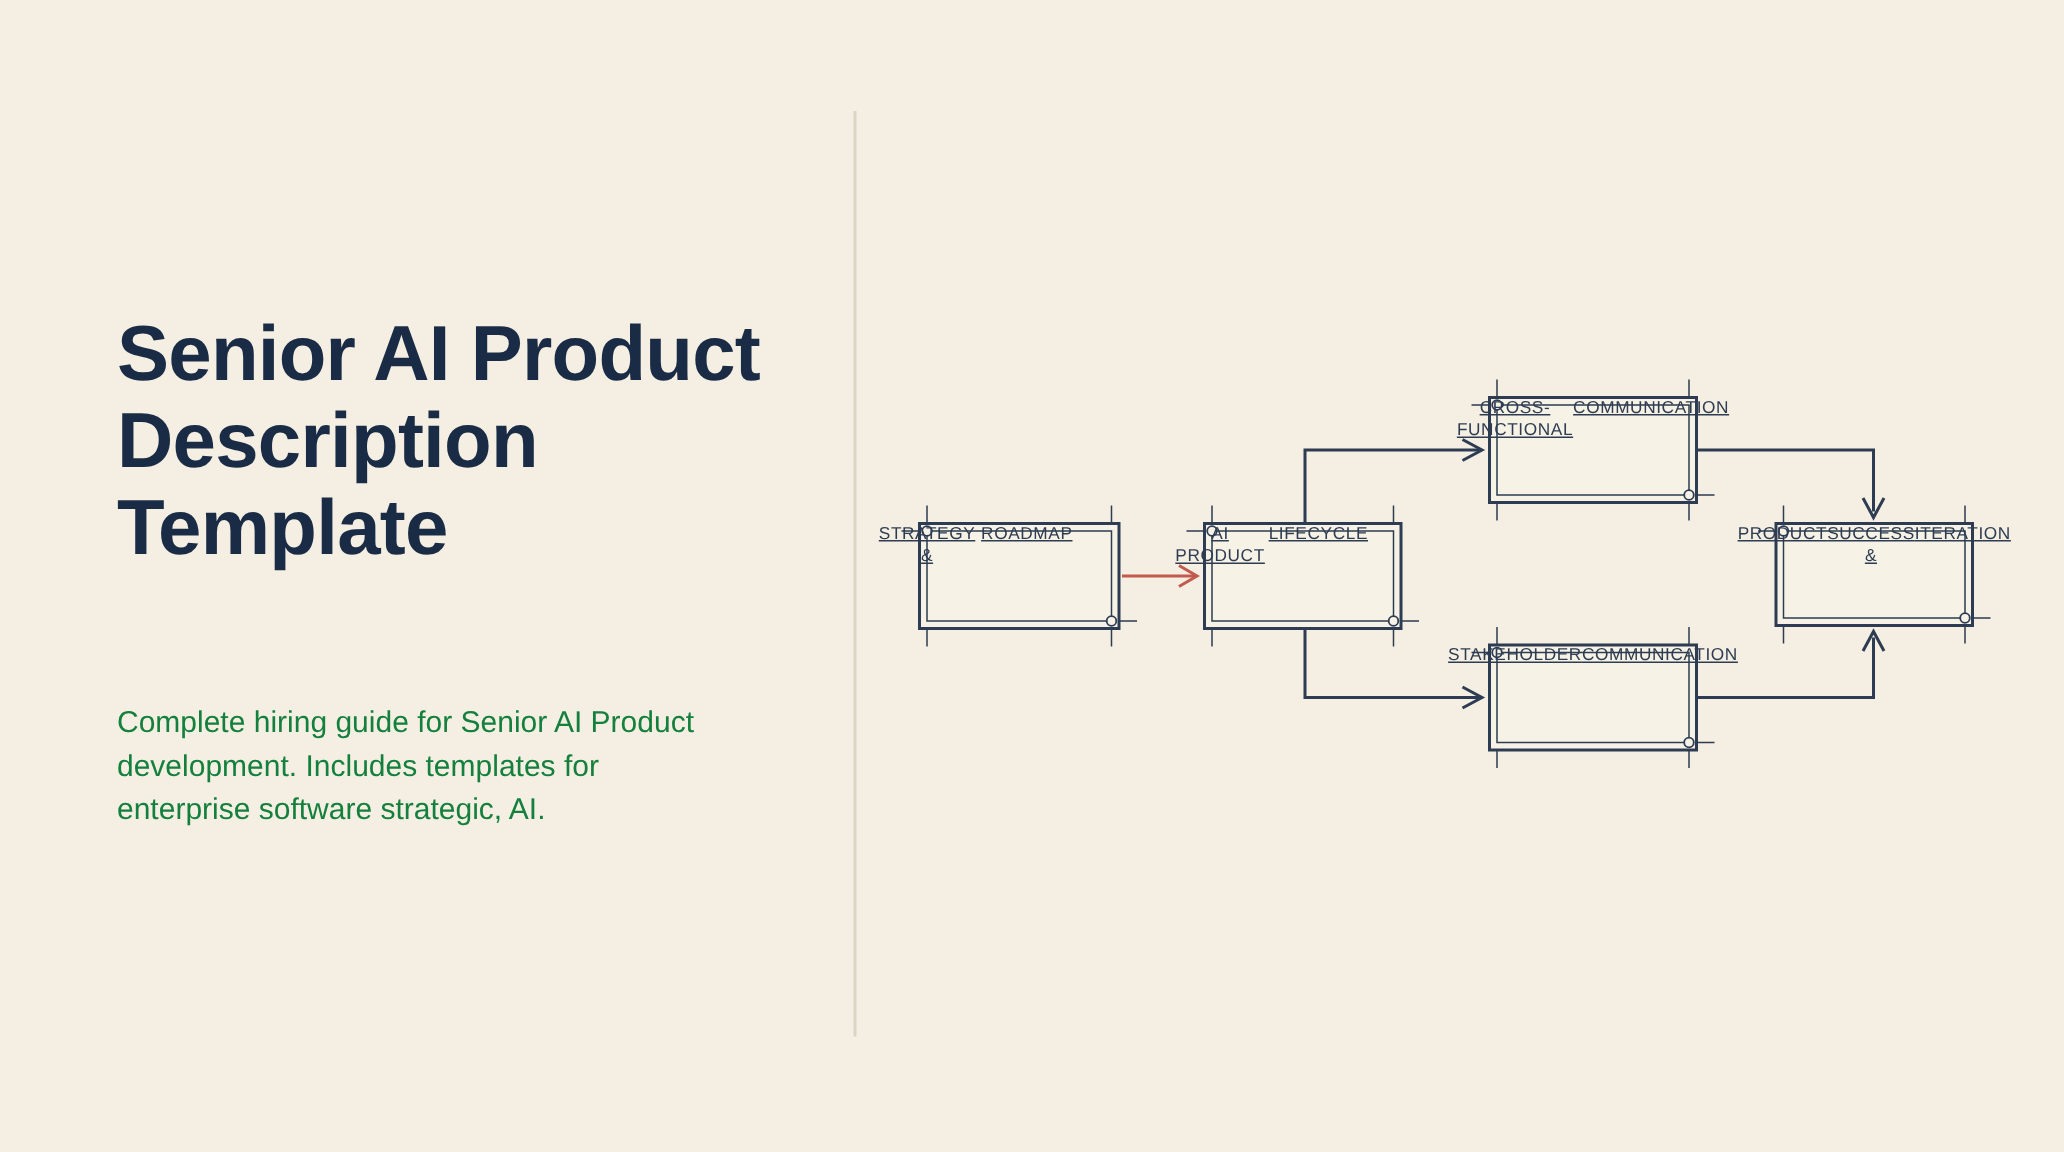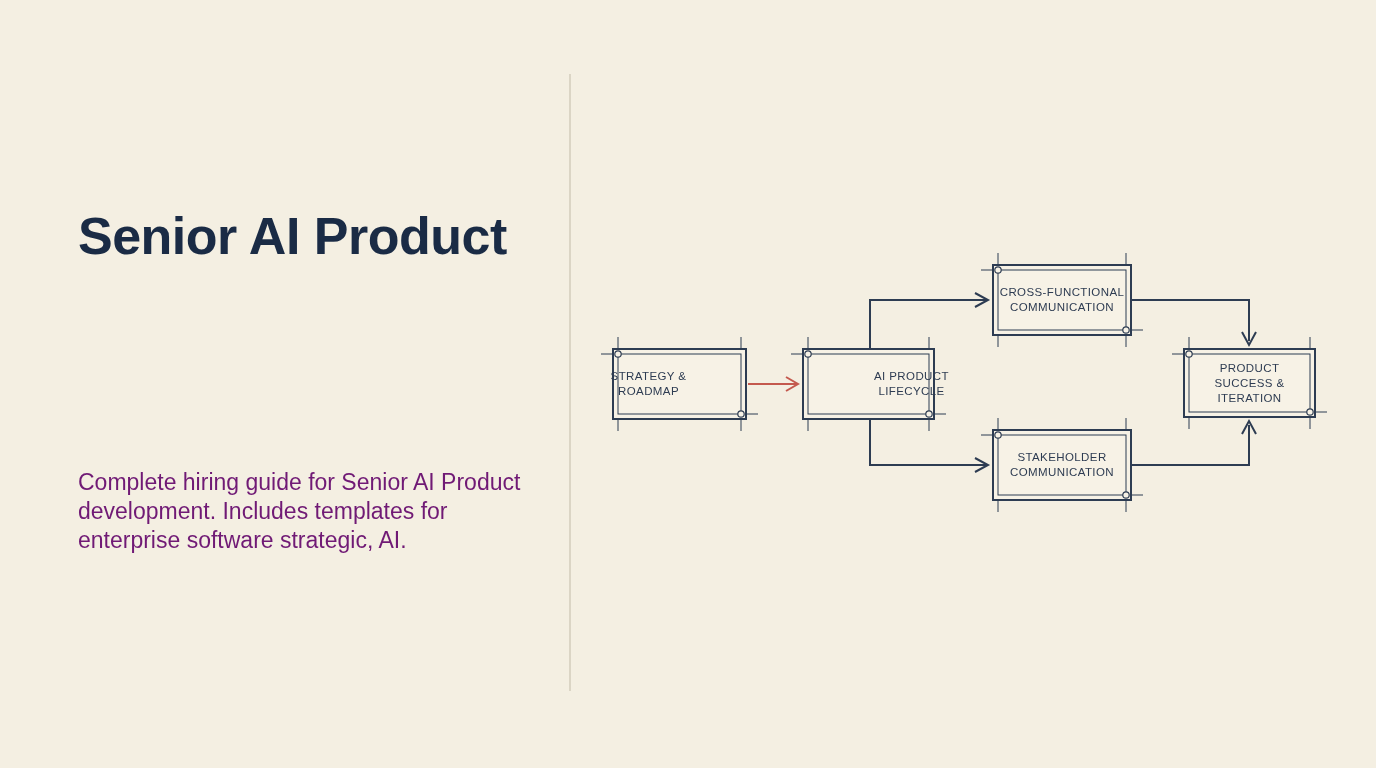--- a/index.html
+++ b/index.html
@@ -29,24 +29,24 @@
     font-weight: 700;
     letter-spacing: -0.5px;
     color: #1a2b45;
   }
   .title .line { display: block; }
   .desc {
     position: absolute;
     left: 78px;
     top: 468px;
     margin: 0;
-    font-size: 23px;
+    font-size: 20px;
     line-height: 29px;
     font-weight: 400;
-    color: #701a75;
+    color: #15803d;
   }
   .desc .line { display: block; }
   .divider {
     position: absolute;
     left: 569px;
     top: 74px;
     width: 2px;
     height: 617px;
     background: #dbd5c5;
   }
@@ -61,40 +61,42 @@
   .box-outer { fill: #f7f2e6; stroke: #2d3c52; stroke-width: 2; }
   .box-inner { fill: none; stroke: #2d3c52; stroke-width: 1; }
   .tick      { stroke: #2d3c52; stroke-width: 1; }
   .corner-dot{ fill: #f7f2e6; stroke: #2d3c52; stroke-width: 1.2; }
   .edge      { fill: none; stroke: #2d3c52; stroke-width: 2; }
   .edge-head { fill: none; stroke: #2d3c52; stroke-width: 2; stroke-linejoin: miter; }
   .accent    { stroke: #c4594e; }
   .nodelabel {
     position: absolute;
     display: flex;
-    flex-direction: column;
-    align-items: center;
+    flex-direction: row;
     justify-content: center;
     text-align: center;
     font-size: 11.5px;
     line-height: 15px;
     letter-spacing: 0.4px;
     color: #2e3c52;
     pointer-events: none;
+    text-decoration: underline;
   }
   .nodelabel span { display: block; }
 </style>
 </head>
 <body>
 
 <div class="canvas">
 
   <section>
     <h1 class="title">
       <span class="line">Senior AI Product</span>
+      <span class="line">Description</span>
+      <span class="line">Template</span>
     </h1>
     <p class="desc">
       <span class="line">Complete hiring guide for Senior AI Product</span>
       <span class="line">development. Includes templates for</span>
       <span class="line">enterprise software strategic, AI.</span>
     </p>
   </section>
 
   <div class="divider"></div>
 
@@ -164,21 +166,21 @@
       <g>
         <path class="edge" d="M1131 465 H1249 V425"></path>
         <path class="edge-head" d="M1242 434 L1249 421 L1256 434"></path>
       </g>
     </svg>
 
     <div class="nodelabel" style="left:582px;top:349px;width:133px;height:70px">
       <span>STRATEGY &amp;</span>
       <span>ROADMAP</span>
     </div>
-    <div class="nodelabel" style="left:846px;top:349px;width:131px;height:70px">
+    <div class="nodelabel" style="left:781px;top:349px;width:131px;height:70px">
       <span>AI PRODUCT</span>
       <span>LIFECYCLE</span>
     </div>
     <div class="nodelabel" style="left:993px;top:265px;width:138px;height:70px">
       <span>CROSS-FUNCTIONAL</span>
       <span>COMMUNICATION</span>
     </div>
     <div class="nodelabel" style="left:993px;top:430px;width:138px;height:70px">
       <span>STAKEHOLDER</span>
       <span>COMMUNICATION</span>

